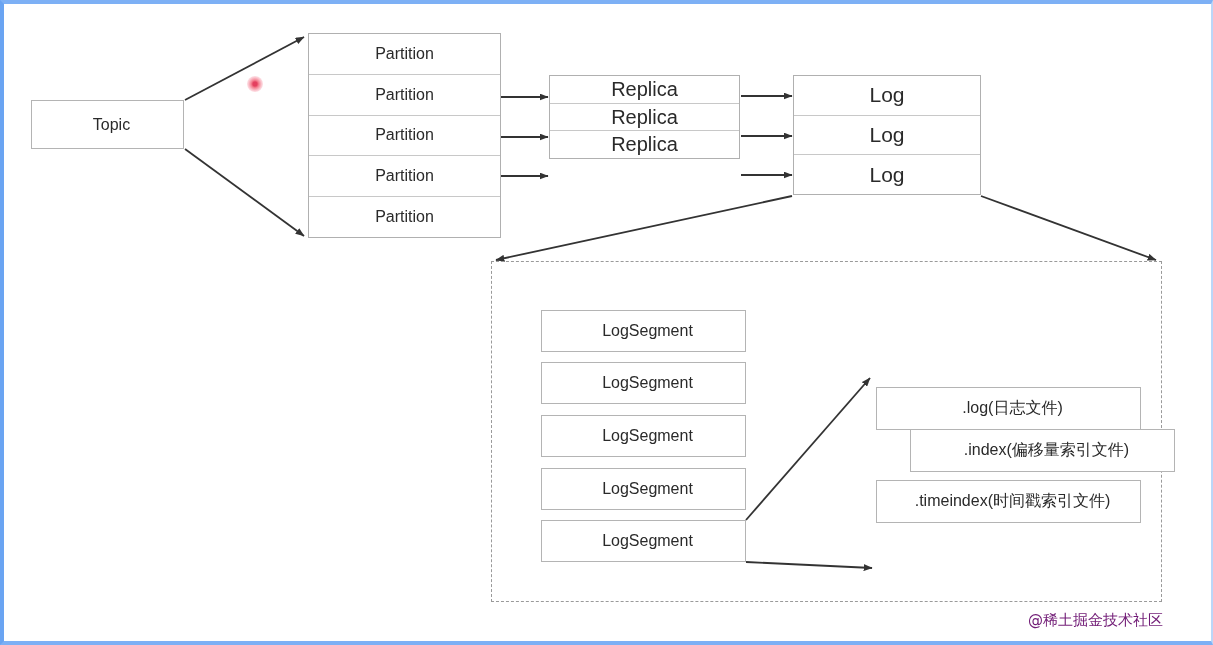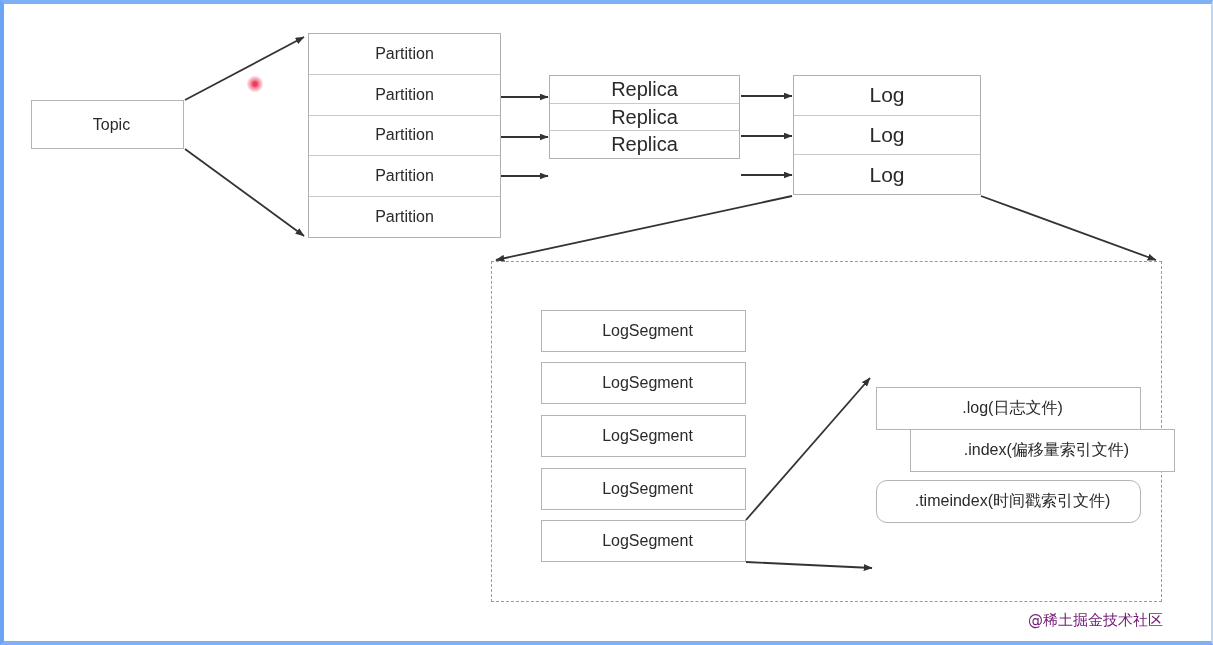--- a/index.html
+++ b/index.html
@@ -103,21 +103,21 @@
   #seg-4 { top: 516px; }
 
   
   .filebox {
     left: 872px; width: 265px; height: 43px;
     font-size: 16px;
     border: 1px solid #b4b4b4;
   }
   #file-0 { top: 363px; margin-top: 20px; }
   #file-1 { top: 425px; margin-left: 34px; }
-  #file-2 { top: 476px; border-radius: 11px; }
+  #file-2 { top: 476px; }
   #file-3 { top: 526px; }
 
   
   #cursor-dot {
     position: absolute;
     left: 243px; top: 72px;
     width: 16px; height: 16px;
     border-radius: 50%;
     background: radial-gradient(circle at 50% 50%,
         #e4405f 0%, #e4405f 18%,

